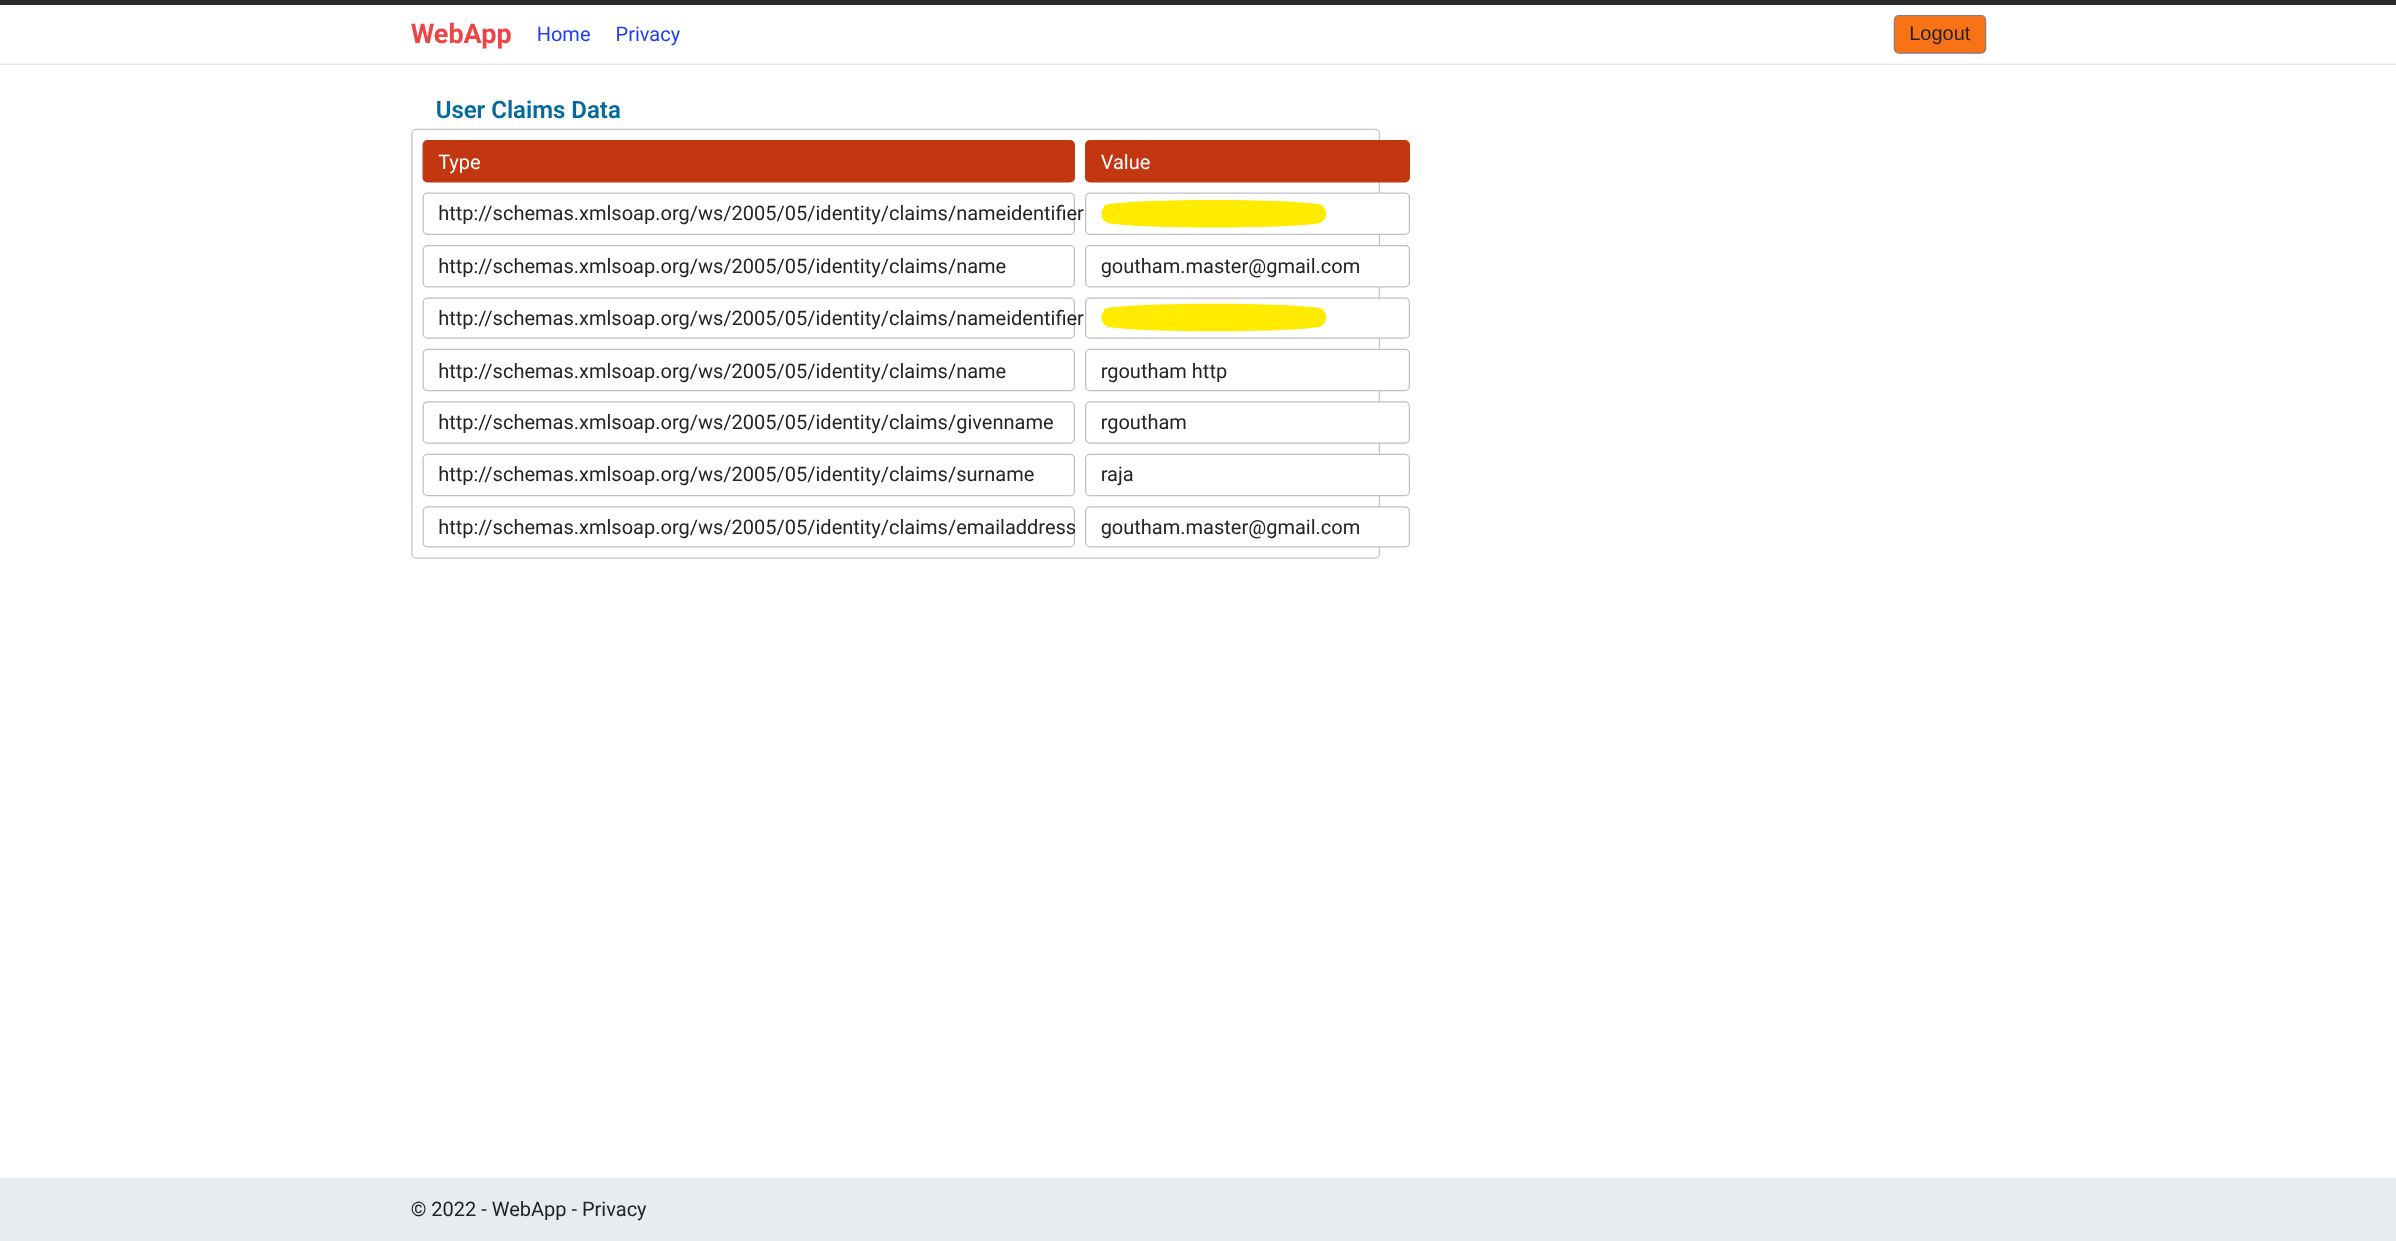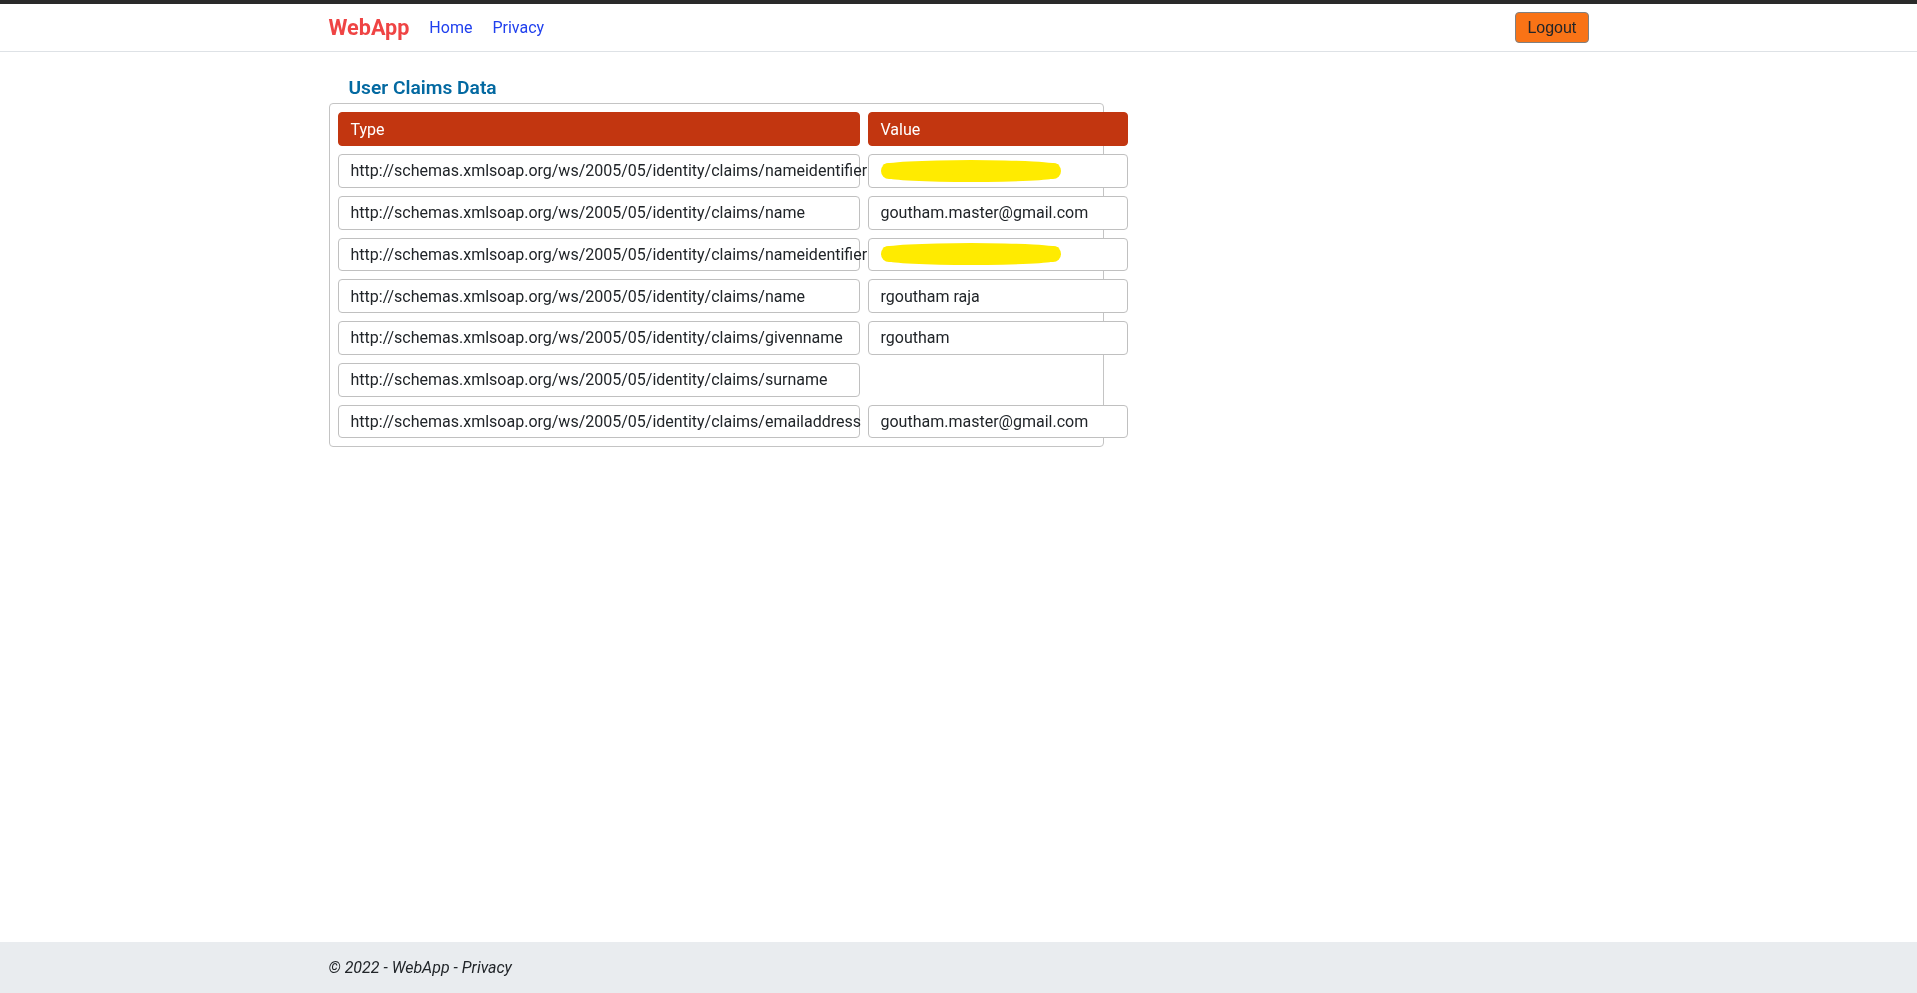--- a/index.html
+++ b/index.html
@@ -135,21 +135,20 @@
       background: #ffeb00;
       border-radius: 50%;
     }
     footer {
       position: fixed;
       bottom: 0;
       left: 0;
       right: 0;
       background: #e9ecef;
       padding: 1rem 12px;
-      font-style: italic;
     }
     .footer-container {
       max-width: 1260px;
       margin: 0 auto;
       font-size: 1rem;
       color: #212529;
     }
     .footer-container a {
       color: #212529;
       text-decoration: none;
@@ -190,28 +189,29 @@
           <div class="cell cell-value">goutham.master@gmail.com</div>
         </div>
         <div class="claims-row">
           <div class="cell cell-type">http://schemas.xmlsoap.org/ws/2005/05/identity/claims/nameidentifier</div>
           <div class="cell cell-value redacted">
             <span class="redacted-mark"></span>
           </div>
         </div>
         <div class="claims-row">
           <div class="cell cell-type">http://schemas.xmlsoap.org/ws/2005/05/identity/claims/name</div>
-          <div class="cell cell-value">rgoutham raja</div>
+          <div class="cell cell-value">rgoutham http</div>
         </div>
         <div class="claims-row">
           <div class="cell cell-type">http://schemas.xmlsoap.org/ws/2005/05/identity/claims/givenname</div>
           <div class="cell cell-value">rgoutham</div>
         </div>
         <div class="claims-row">
           <div class="cell cell-type">http://schemas.xmlsoap.org/ws/2005/05/identity/claims/surname</div>
+          <div class="cell cell-value">raja</div>
         </div>
         <div class="claims-row">
           <div class="cell cell-type">http://schemas.xmlsoap.org/ws/2005/05/identity/claims/emailaddress</div>
           <div class="cell cell-value">goutham.master@gmail.com</div>
         </div>
       </div>
   </div>
 </div>
 
 <footer>

